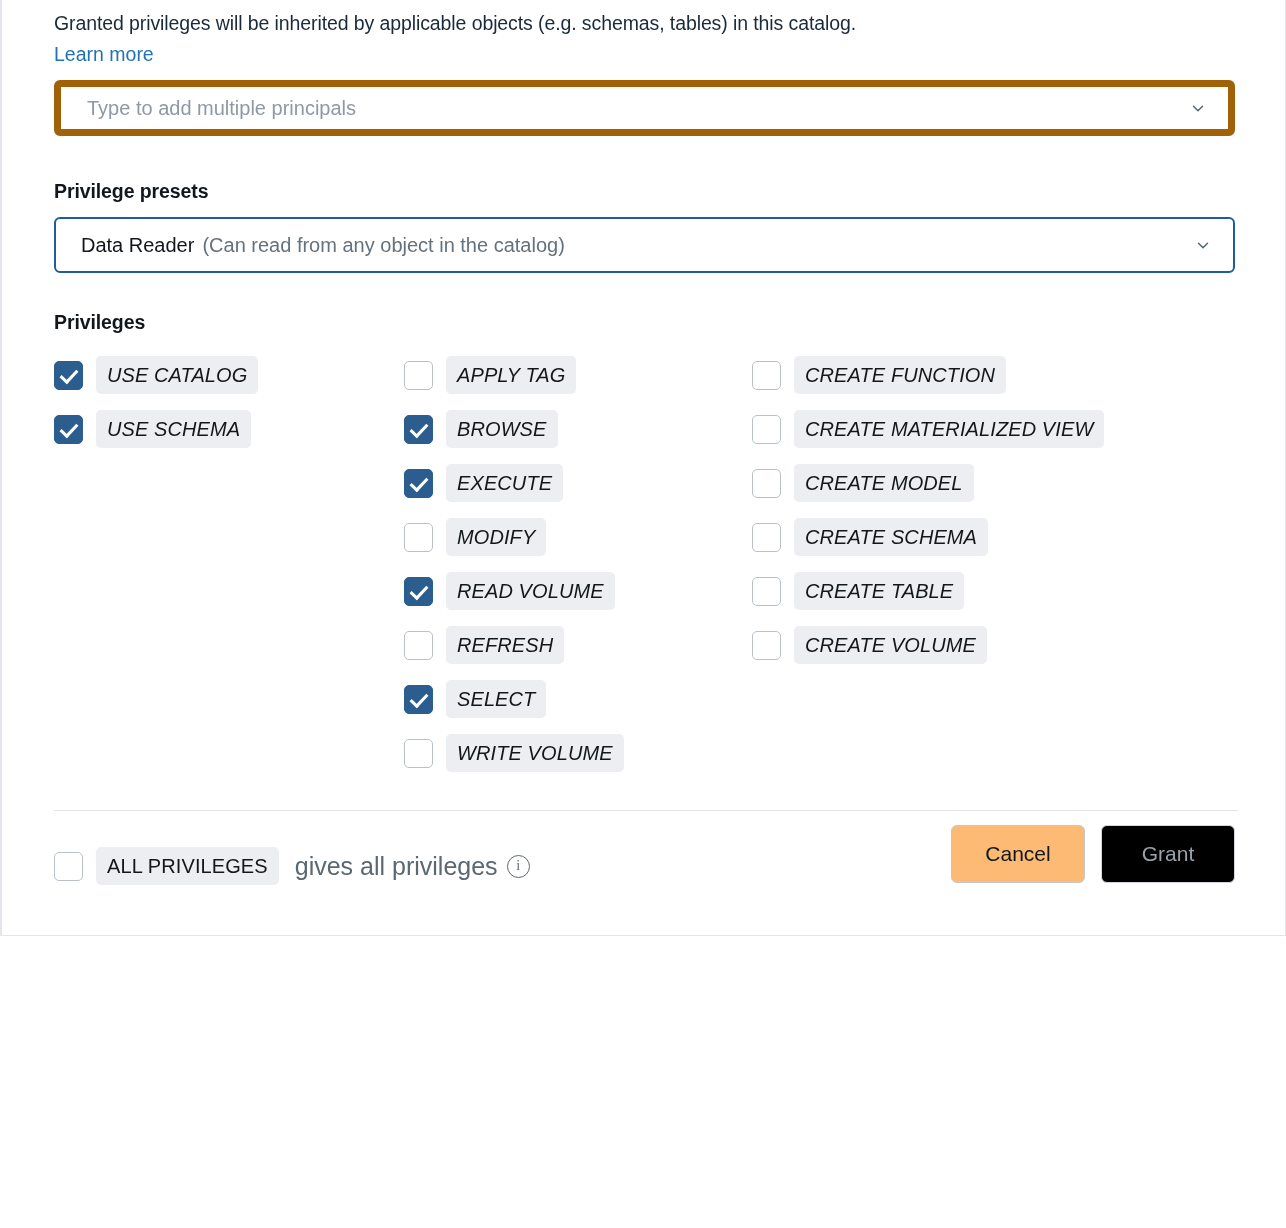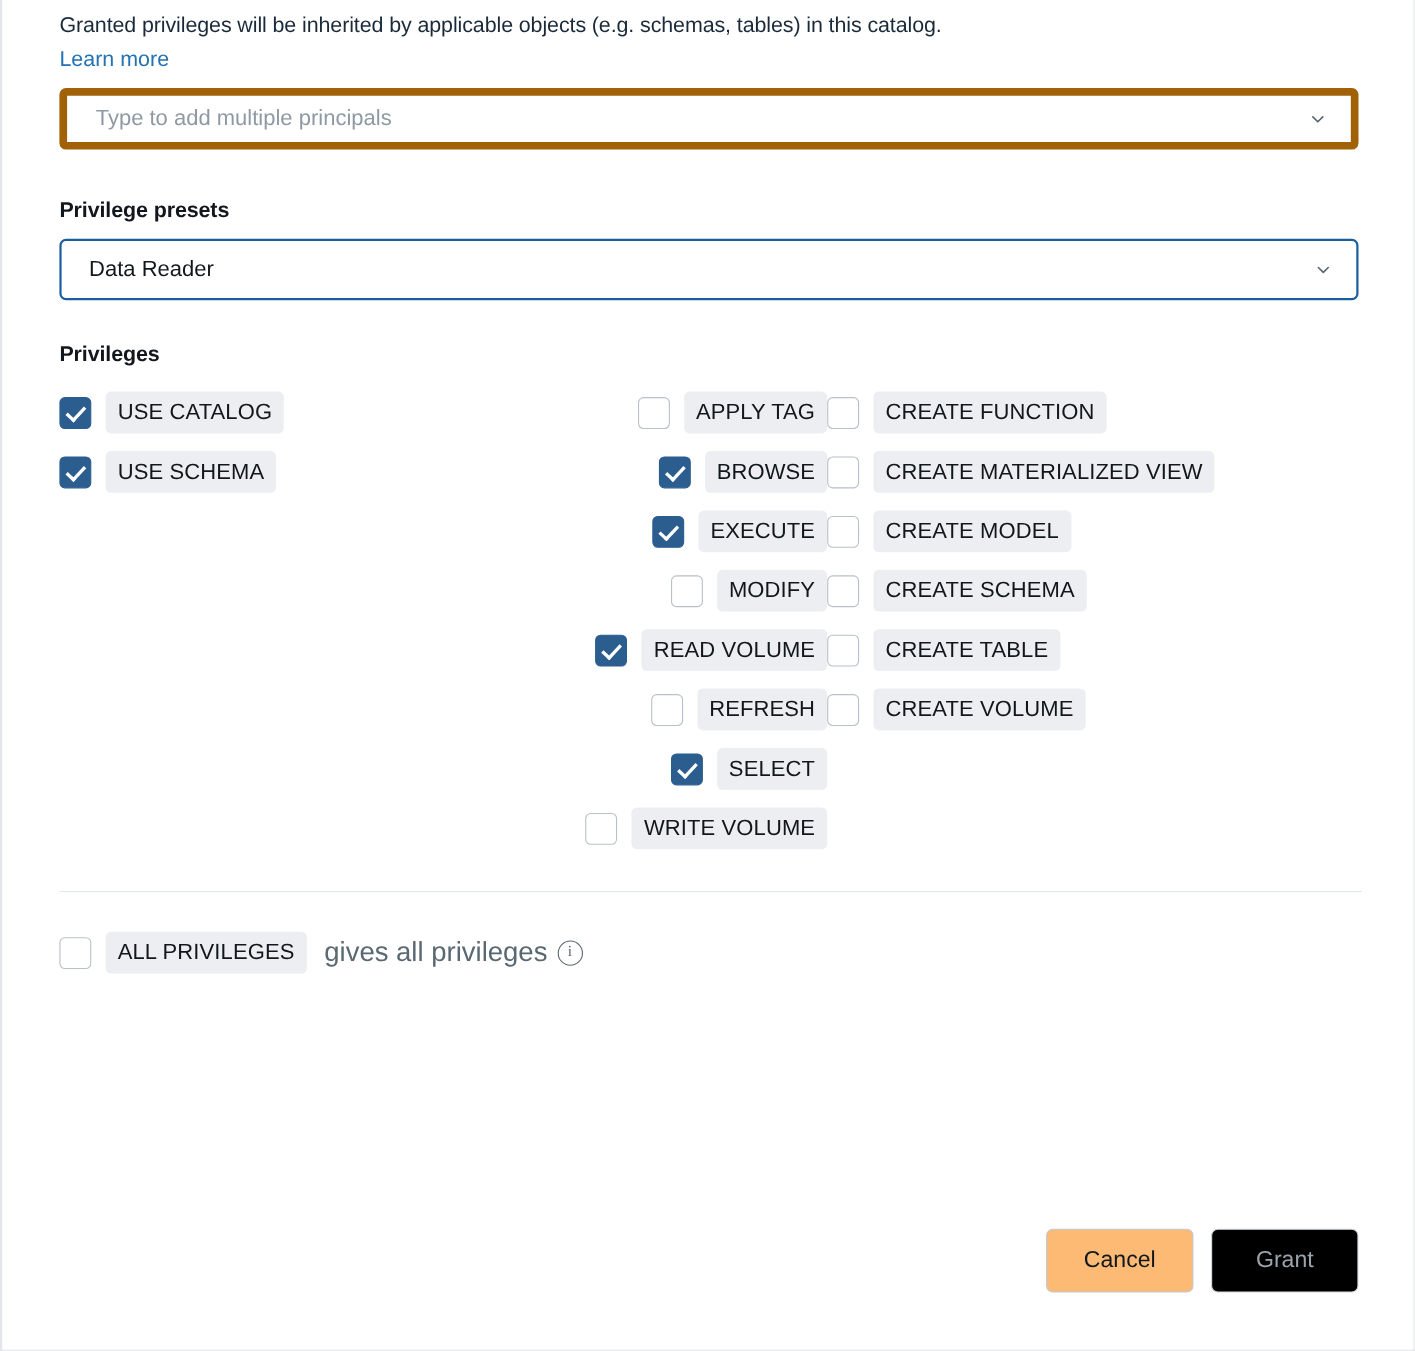--- a/index.html
+++ b/index.html
@@ -10,21 +10,21 @@
   body {
     width: 1286px;
     height: 1228px;
     font-family: "Liberation Sans", sans-serif;
     color: #1b2a3a;
     overflow: hidden;
   }
   .dialog {
     position: relative;
     width: 1286px;
-    height: 1228px;
+    height: 936px;
     box-sizing: border-box;
     background: #ffffff;
     border-left: 2px solid #e3e6ea;
     border-right: 1px solid #e3e6ea;
     border-bottom: 1px solid #e3e6ea;
     padding: 0 50px 0 52px;
   }
   .intro {
     font-size: 19.5px;
     line-height: 27px;
@@ -82,23 +82,23 @@
     display: flex;
     align-items: center;
     justify-content: center;
   }
 
   .priv-grid {
     margin-top: 20px;
     display: flex;
     gap: 0;
   }
-  .priv-col { display: flex; flex-direction: column; }
+  .priv-col { display: flex; flex-direction: column; font-style: italic; }
   .col-1 { width: 350px; }
-  .col-2 { width: 348px; align-items: flex-end; }
+  .col-2 { width: 348px; }
   .col-3 { width: 420px; }
 
   .priv-row {
     display: flex;
     align-items: center;
     height: 42px;
     margin-bottom: 12px;
   }
   .cb {
     width: 29px;
@@ -215,20 +215,21 @@
     <span class="chevron">
       <svg width="18" height="18" viewBox="0 0 20 20" fill="none" aria-hidden="true">
         <path d="M5 8l5 5 5-5" stroke="currentColor" stroke-width="1.7" stroke-linecap="round" stroke-linejoin="round"></path>
       </svg>
     </span>
   </div>
 
   <div class="section-label label-presets">Privilege presets</div>
   <div class="select-box focused">
     <span class="preset-main">Data Reader</span>
+    <span class="preset-desc">(Can read from any object in the catalog)</span>
     <span class="chevron">
       <svg width="18" height="18" viewBox="0 0 20 20" fill="none" aria-hidden="true">
         <path d="M5 8l5 5 5-5" stroke="currentColor" stroke-width="1.7" stroke-linecap="round" stroke-linejoin="round"></path>
       </svg>
     </span>
   </div>
 
   <div class="section-label label-privileges">Privileges</div>
 
   <div class="priv-grid">

